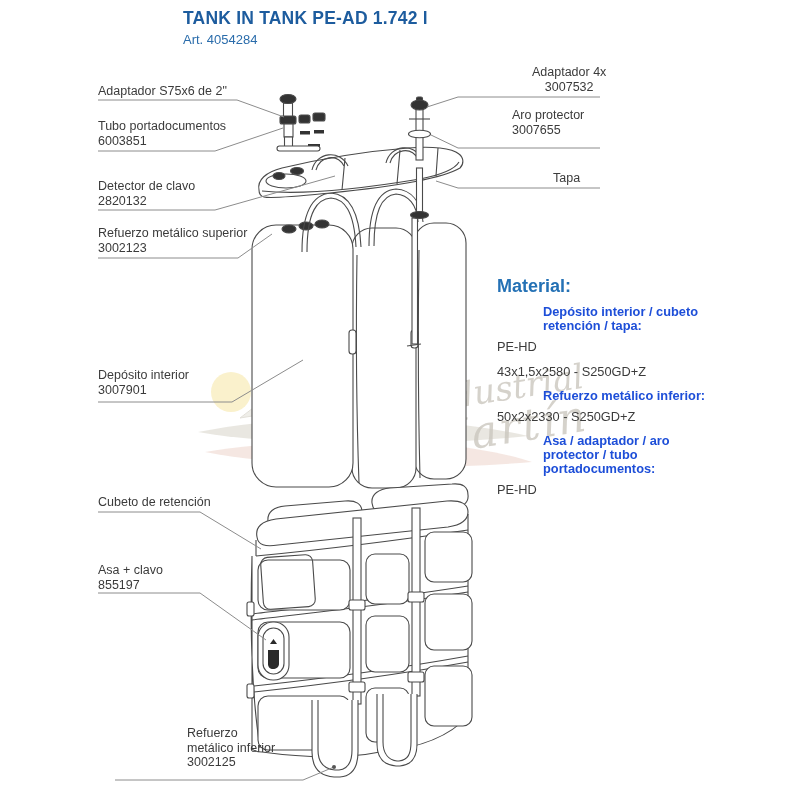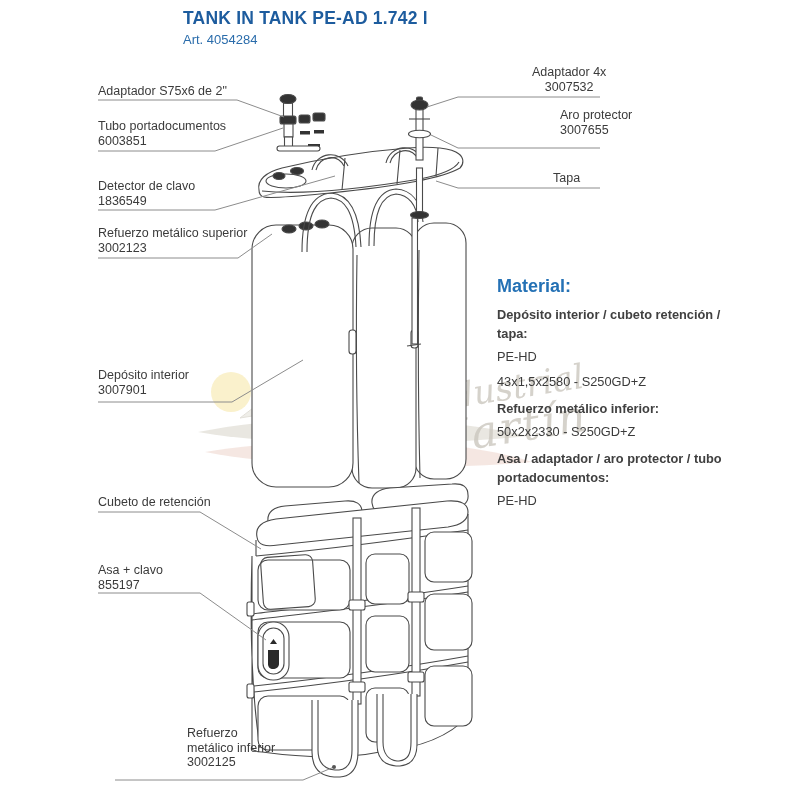--- a/index.html
+++ b/index.html
@@ -6,21 +6,21 @@
   body{width:800px;height:800px;background:#ffffff;position:relative;overflow:hidden;
        font-family:"Liberation Sans",sans-serif;}
   .canvas{position:absolute;inset:0;}
   svg.diagram{position:absolute;left:0;top:0;}
   .hdr{position:absolute;left:183px;top:8px;}
   .hdr .t{font-size:17.5px;font-weight:bold;color:#1d5c9e;letter-spacing:.2px;}
   .hdr .a{font-size:13px;color:#2a6cab;margin-top:3px;}
   .lbl{position:absolute;font-size:12.5px;line-height:14.5px;color:#3b3b3b;white-space:nowrap;}
   .mat{position:absolute;left:497px;top:276px;width:230px;font-size:12.8px;color:#3b3b3b;}
   .mat .mh{color:#2471b5;font-weight:bold;font-size:18px;margin-bottom:8px;}
-  .mat .ml{font-weight:bold;color:#404040;margin-bottom:6px;line-height:19px;white-space:normal;}
+  .mat .ml{font-weight:bold;color:#1d4ed8;margin-bottom:6px;line-height:14px;white-space:normal;margin-left:46px;}
   .mat .mv{margin-bottom:10px;}
 </style>
 </head>
 <body>
 
 <div class="canvas">
 
 <svg class="diagram" width="800" height="800" viewBox="0 0 800 800">
 
   <g>
@@ -168,21 +168,21 @@
 
 <div class="lbl" style="left:98px;top:84px;">
   <div>Adaptador S75x6 de 2"</div>
 </div>
 <div class="lbl" style="left:98px;top:119px;">
   <div>Tubo portadocumentos</div>
   <div>6003851</div>
 </div>
 <div class="lbl" style="left:98px;top:179px;">
   <div>Detector de clavo</div>
-  <div>1836549</div>
+  <div>2820132</div>
 </div>
 <div class="lbl" style="left:98px;top:226px;">
   <div>Refuerzo metálico superior</div>
   <div>3002123</div>
 </div>
 <div class="lbl" style="left:98px;top:368px;">
   <div>Depósito interior</div>
   <div>3007901</div>
 </div>
 <div class="lbl" style="left:98px;top:495px;">
@@ -195,21 +195,21 @@
 <div class="lbl" style="left:187px;top:726px;">
   <div>Refuerzo</div>
   <div>metálico inferior</div>
   <div>3002125</div>
 </div>
 
 <div class="lbl" style="left:532px;top:65px;text-align:center;">
   <div>Adaptador 4x</div>
   <div>3007532</div>
 </div>
-<div class="lbl" style="left:560px;top:108px;">
+<div class="lbl" style="left:512px;top:108px;">
   <div>Aro protector</div>
   <div>3007655</div>
 </div>
 <div class="lbl" style="left:553px;top:171px;">
   <div>Tapa</div>
 </div>
 
 <div class="mat">
   <div class="mh">Material:</div>
   <div class="ml">Depósito interior / cubeto retención / tapa:</div>

